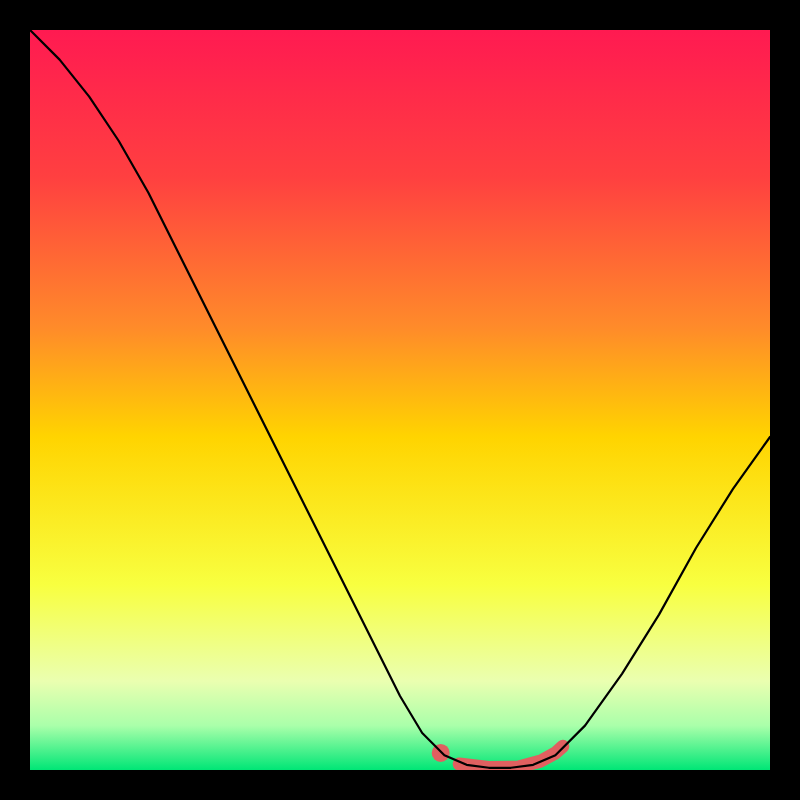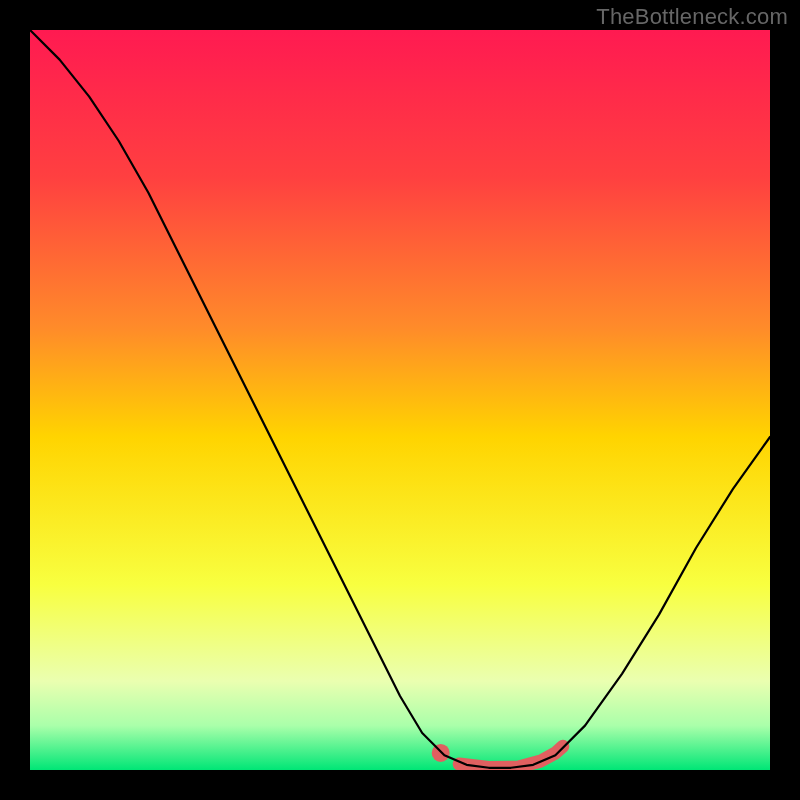--- a/index.html
+++ b/index.html
@@ -6,21 +6,20 @@
 html, body { width: 800px; height: 800px; overflow: hidden; background: #000; }
 .frame { position: relative; width: 800px; height: 800px; background: #000; }
 .watermark { position: absolute; top: 4px; right: 12px; color: #666; font-family: Arial, Helvetica, sans-serif; font-size: 22px; font-weight: 500; letter-spacing: 0.2px; }
 .plot { position: absolute; left: 30px; top: 30px; width: 740px; height: 740px; }
 svg { display: block; width: 100%; height: 100%; }
 </style>
 </head>
 <body>
 
 <div class="frame">
-  <div class="watermark">TheBottleneck.com</div>
   <div class="plot">
     <svg id="svg" viewBox="0 0 740 740" preserveAspectRatio="none">
         <defs>
           <linearGradient id="bg-grad" x1="0" y1="0" x2="0" y2="1">
             <stop offset="0%" stop-color="#ff1a51"></stop>
             <stop offset="20%" stop-color="#ff4040"></stop>
             <stop offset="40%" stop-color="#ff8a2a"></stop>
             <stop offset="55%" stop-color="#ffd400"></stop>
             <stop offset="75%" stop-color="#f8ff40"></stop>
             <stop offset="88%" stop-color="#eaffb0"></stop>

